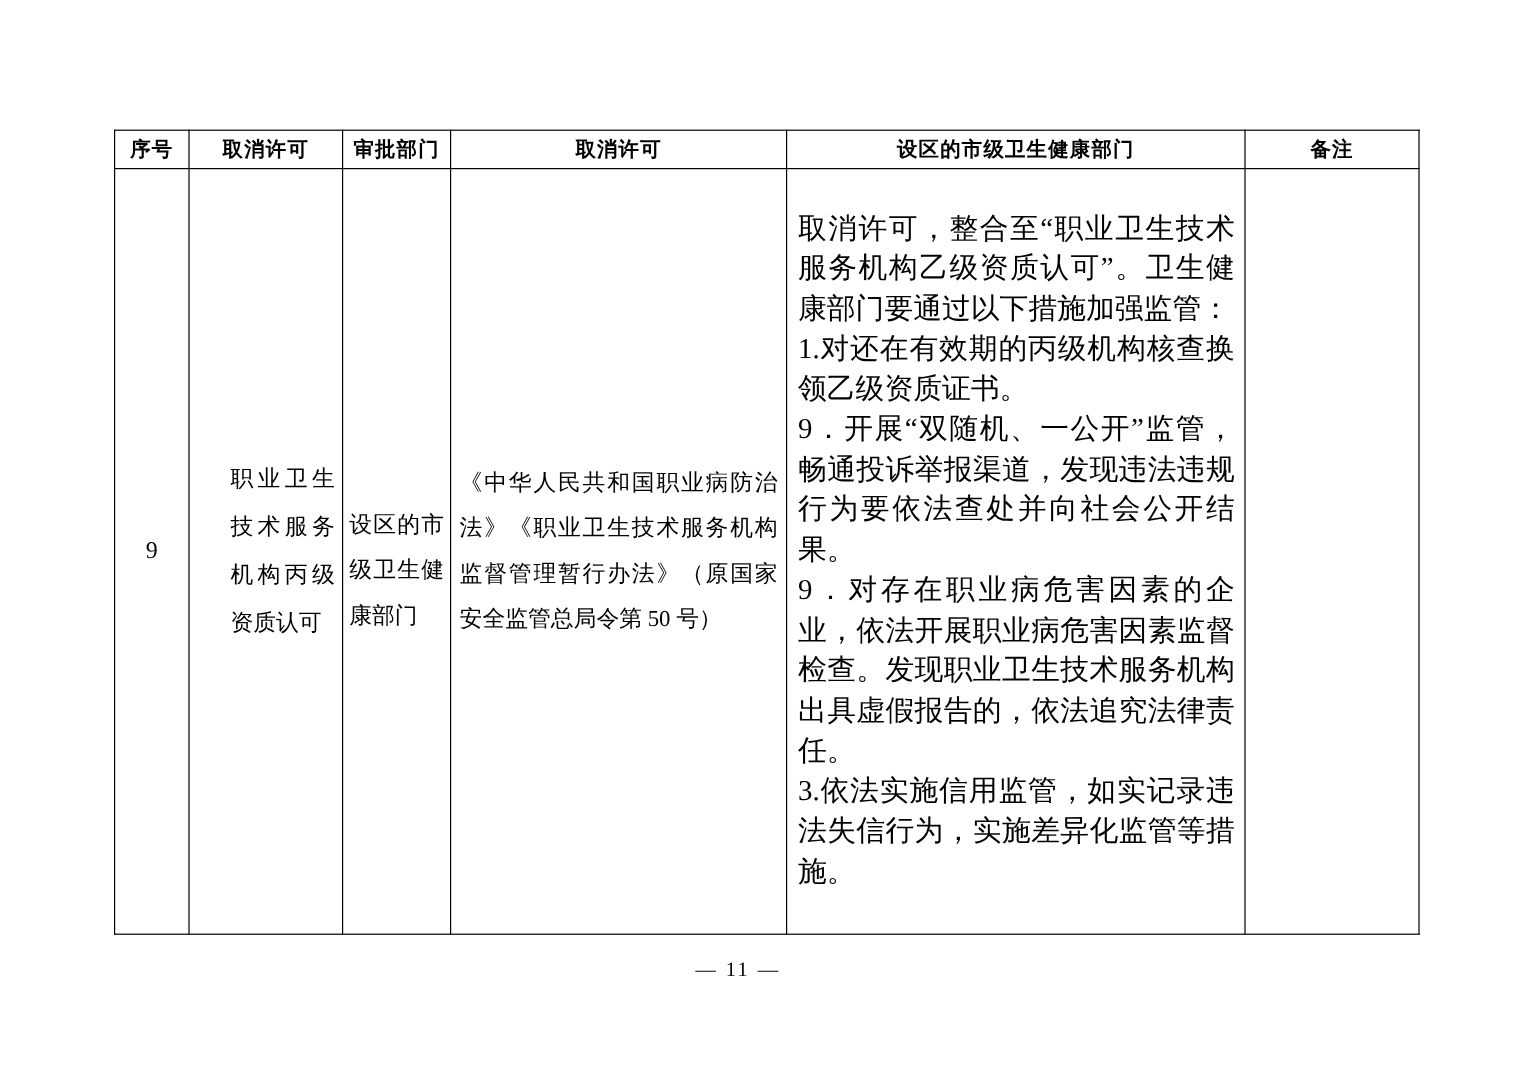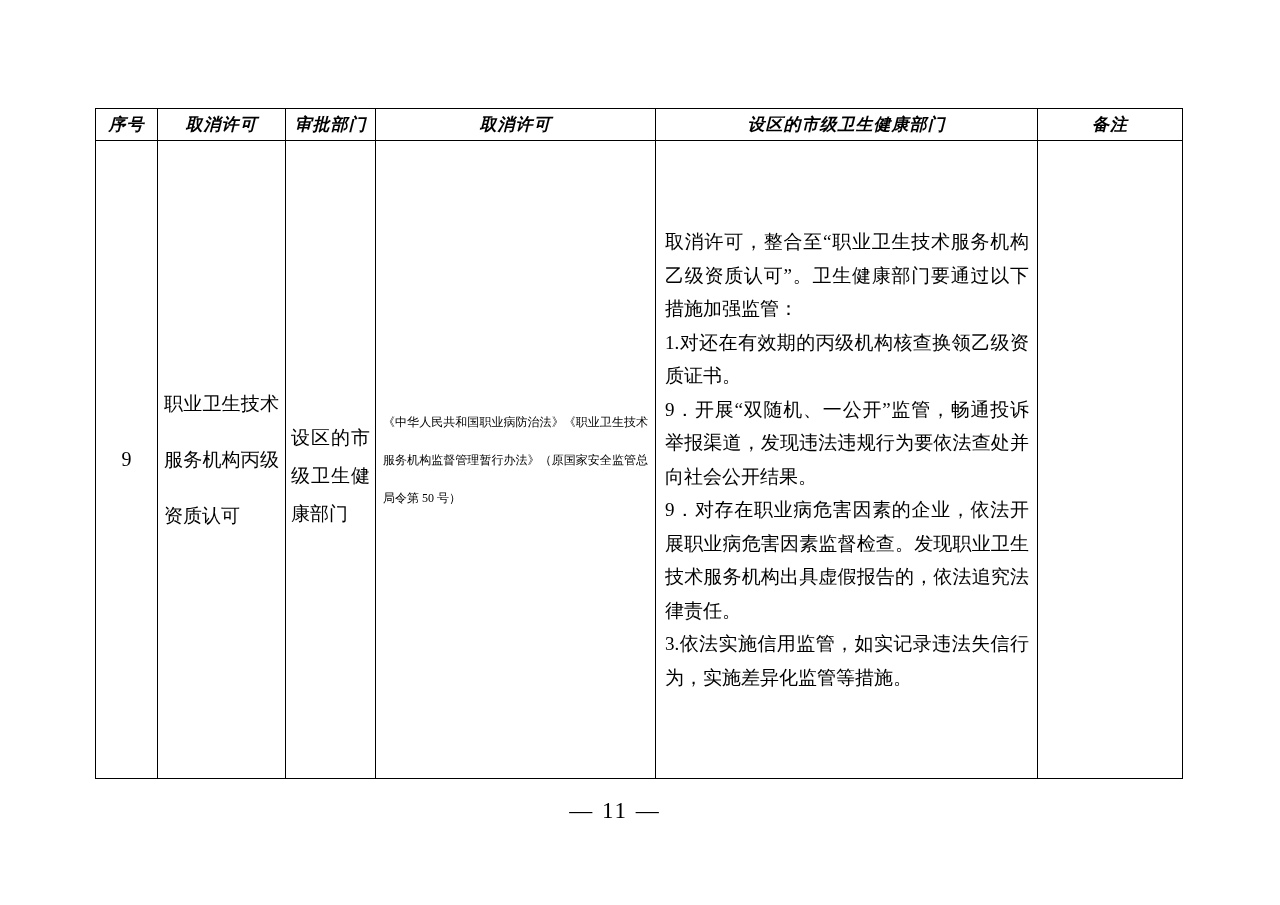--- a/index.html
+++ b/index.html
@@ -25,21 +25,20 @@
     table-layout: fixed;
   }
   table.doc-table th,
   table.doc-table td {
     border: 1.5px solid #000000;
     padding: 0;
     overflow: hidden;
   }
   table.doc-table thead tr {
     height: 32px;
-    font-style: italic;
   }
   table.doc-table tbody tr {
     height: 638px;
   }
   th.hdr {
     font-family: "Liberation Sans", sans-serif;
     font-weight: bold;
     font-size: 17px;
     text-align: center;
     vertical-align: middle;
@@ -47,61 +46,62 @@
   }
   td {
     vertical-align: middle;
   }
   .cell-index {
     text-align: center;
     font-size: 20px;
   }
   .cell-name .inner {
     font-size: 19px;
-    line-height: 56px;
+    line-height: 40px;
     padding: 0 6px;
     text-align: justify;
     text-justify: inter-character;
+    margin-left: 28px;
   }
   .cell-dept .inner {
     font-size: 19px;
     line-height: 38px;
     padding: 0 5px;
     text-align: justify;
     text-justify: inter-character;
     margin-top: 32px;
   }
   .cell-basis .inner {
-    font-size: 12px;
+    font-size: 19px;
     line-height: 38px;
     padding: 0 7px;
     text-align: justify;
     text-justify: inter-character;
   }
   .cell-measures .inner {
-    font-size: 19px;
+    font-size: 24px;
     line-height: 33.5px;
     padding: 0 8px 0 9px;
     text-align: justify;
     text-justify: inter-character;
   }
   .cell-measures p {
     margin: 0;
   }
   .cell-remark {
     font-size: 19px;
     text-align: center;
   }
   .footer-pagenum {
     position: absolute;
     left: 0;
     right: 50px;
     top: 798px;
     text-align: center;
-    font-size: 23px;
+    font-size: 17px;
     font-family: "Liberation Serif", serif;
     color: #000000;
     letter-spacing: 2px;
   }
 </style>
 </head>
 <body>
 
 <div class="page">
 

